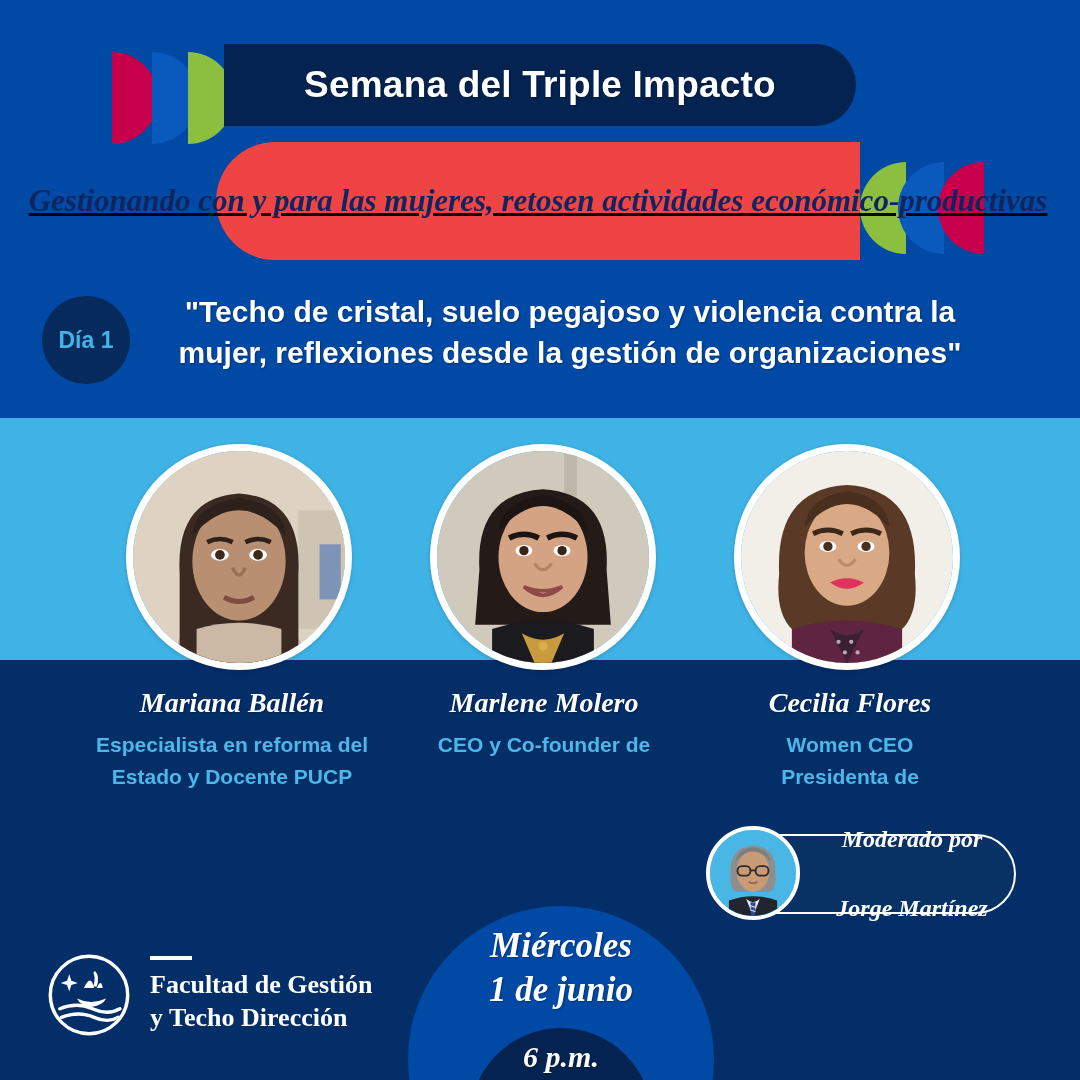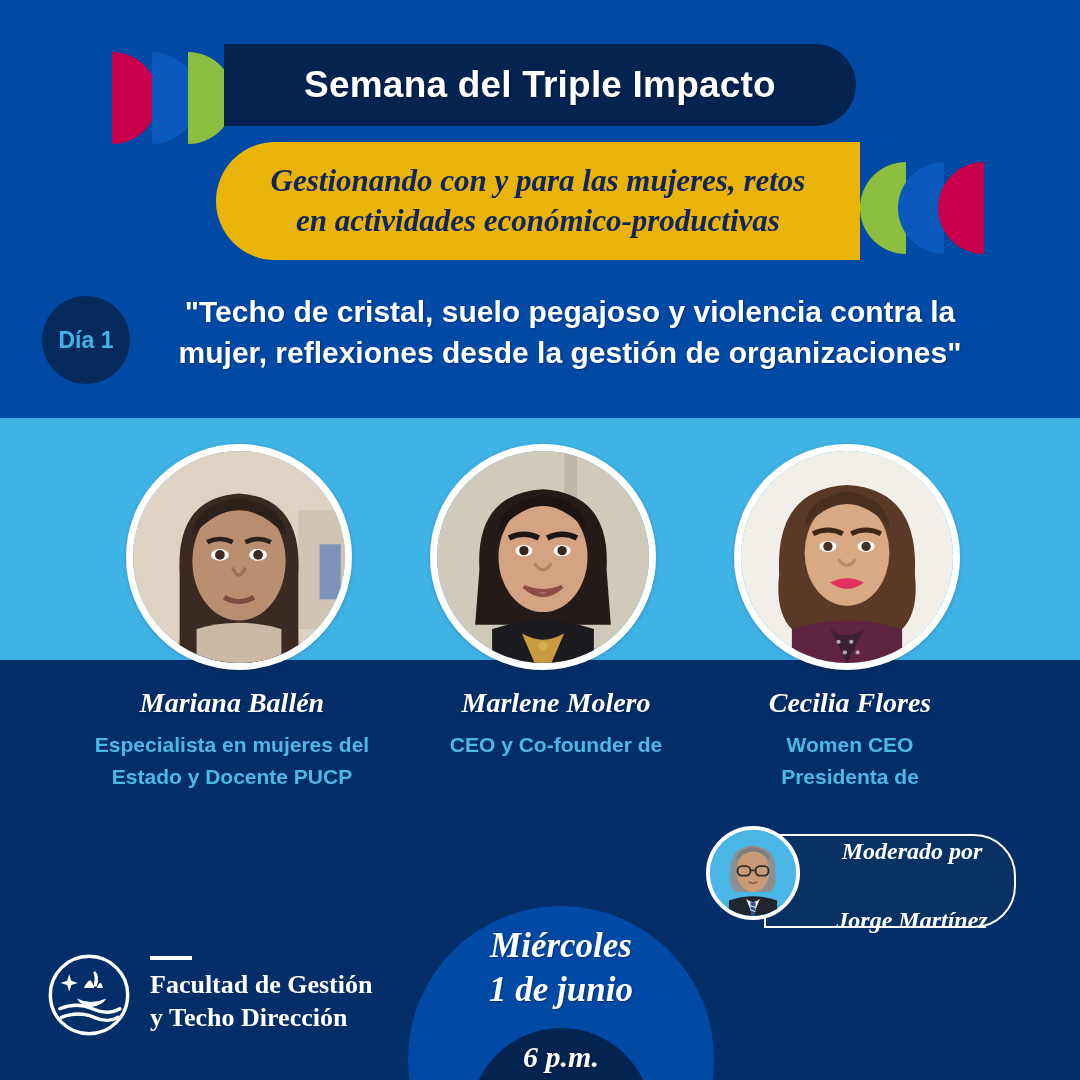--- a/index.html
+++ b/index.html
@@ -85,27 +85,28 @@
     font-size: 37px;
     font-weight: bold;
     letter-spacing: 0.2px;
     text-shadow: 1px 1px 2px rgba(0,0,0,0.35);
   }
 
   #subtitle-pill {
     position: absolute;
     left: 216px; top: 142px;
     width: 644px; height: 118px;
-    background: #eab308;
+    background: #ef4444;
     border-radius: 60px 0 0 60px;
     display: flex;
-    flex-direction: column;
+    flex-direction: row;
     align-items: center;
     justify-content: center;
     z-index: 3;
+    text-decoration: underline;
   }
   #subtitle-pill .line {
     color: #10255e;
     font-family: "Liberation Serif", serif;
     font-style: italic;
     font-weight: bold;
     font-size: 31px;
     line-height: 1.28;
     white-space: nowrap;
   }
@@ -158,21 +159,21 @@
 
   
   .speaker {
     position: absolute;
     top: 688px;
     width: 300px;
     text-align: center;
     z-index: 3;
   }
   #speaker-1 { left: 82px; }
-  #speaker-2 { left: 406px; }
+  #speaker-2 { left: 394px; }
   #speaker-3 { left: 700px; }
   .speaker .name {
     color: #ffffff;
     font-family: "Liberation Serif", serif;
     font-style: italic;
     font-weight: bold;
     font-size: 28px;
     line-height: 1.1;
     text-shadow: 1px 1px 2px rgba(0,0,0,0.30);
     white-space: nowrap;
@@ -188,27 +189,28 @@
   
   #moderator {
     position: absolute;
     left: 706px; top: 826px;
     width: 310px; height: 100px;
     z-index: 5;
   }
   #mod-pill {
     position: absolute;
     left: 58px; top: 8px;
-    width: 252px; height: 94px;
+    width: 252px; height: 80px;
     background: #083264;
     border: 2px solid #ffffff;
     border-radius: 0 42px 42px 0;
     display: flex;
     flex-direction: column;
     align-items: center;
+    justify-content: center;
     padding-left: 44px;
     box-sizing: border-box;
     gap: 38px;
   }
   #mod-pill .line {
     color: #ffffff;
     font-family: "Liberation Serif", serif;
     font-style: italic;
     font-weight: bold;
     font-size: 24px;
@@ -394,21 +396,21 @@
           <circle cx="52" cy="90" r="1"></circle>
         <circle cx="49" cy="95" r="1"></circle>
           <circle cx="55" cy="95" r="1"></circle>
       </g>
     </svg>
   </div>
 
   <div class="speaker" id="speaker-1">
     <div class="name">Mariana Ballén</div>
     <div class="role">
-      <div>Especialista en mujeres del</div>
+      <div>Especialista en reforma del</div>
       <div>Estado y Docente PUCP</div>
     </div>
   </div>
 
   <div class="speaker" id="speaker-2">
     <div class="name">Marlene Molero</div>
     <div class="role">
       <div>CEO y Co-founder de</div>
     </div>
   </div>

